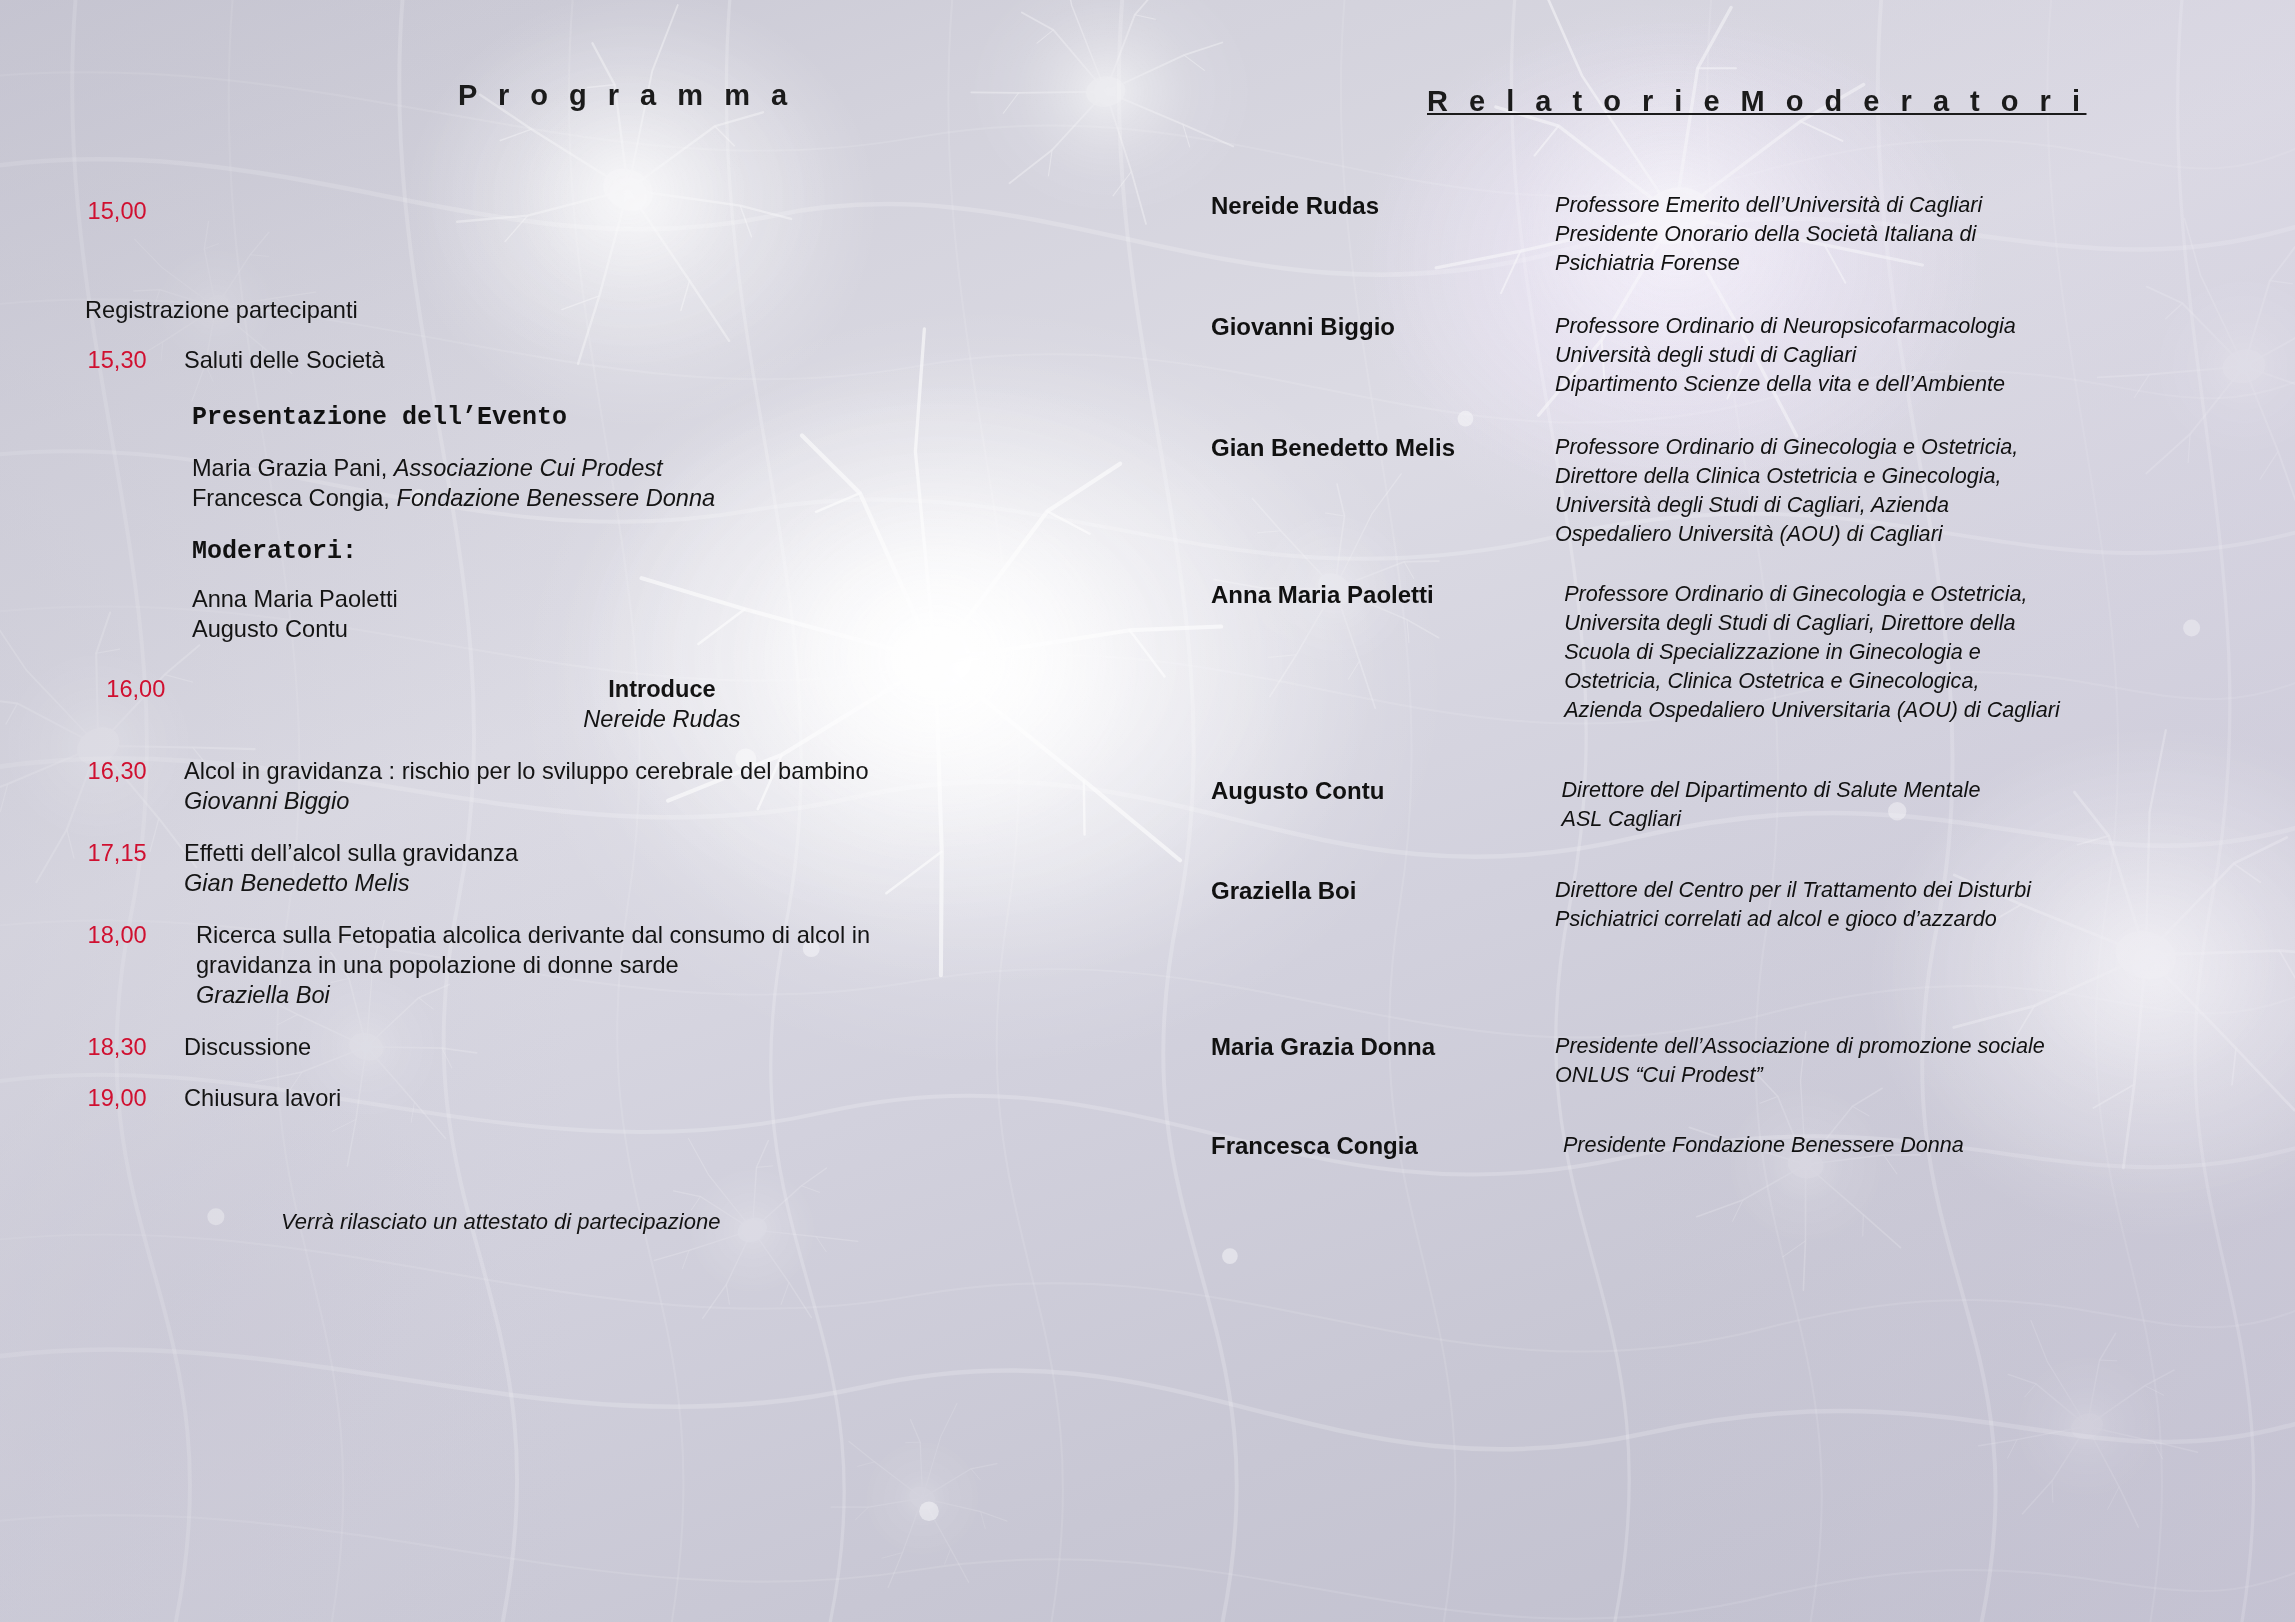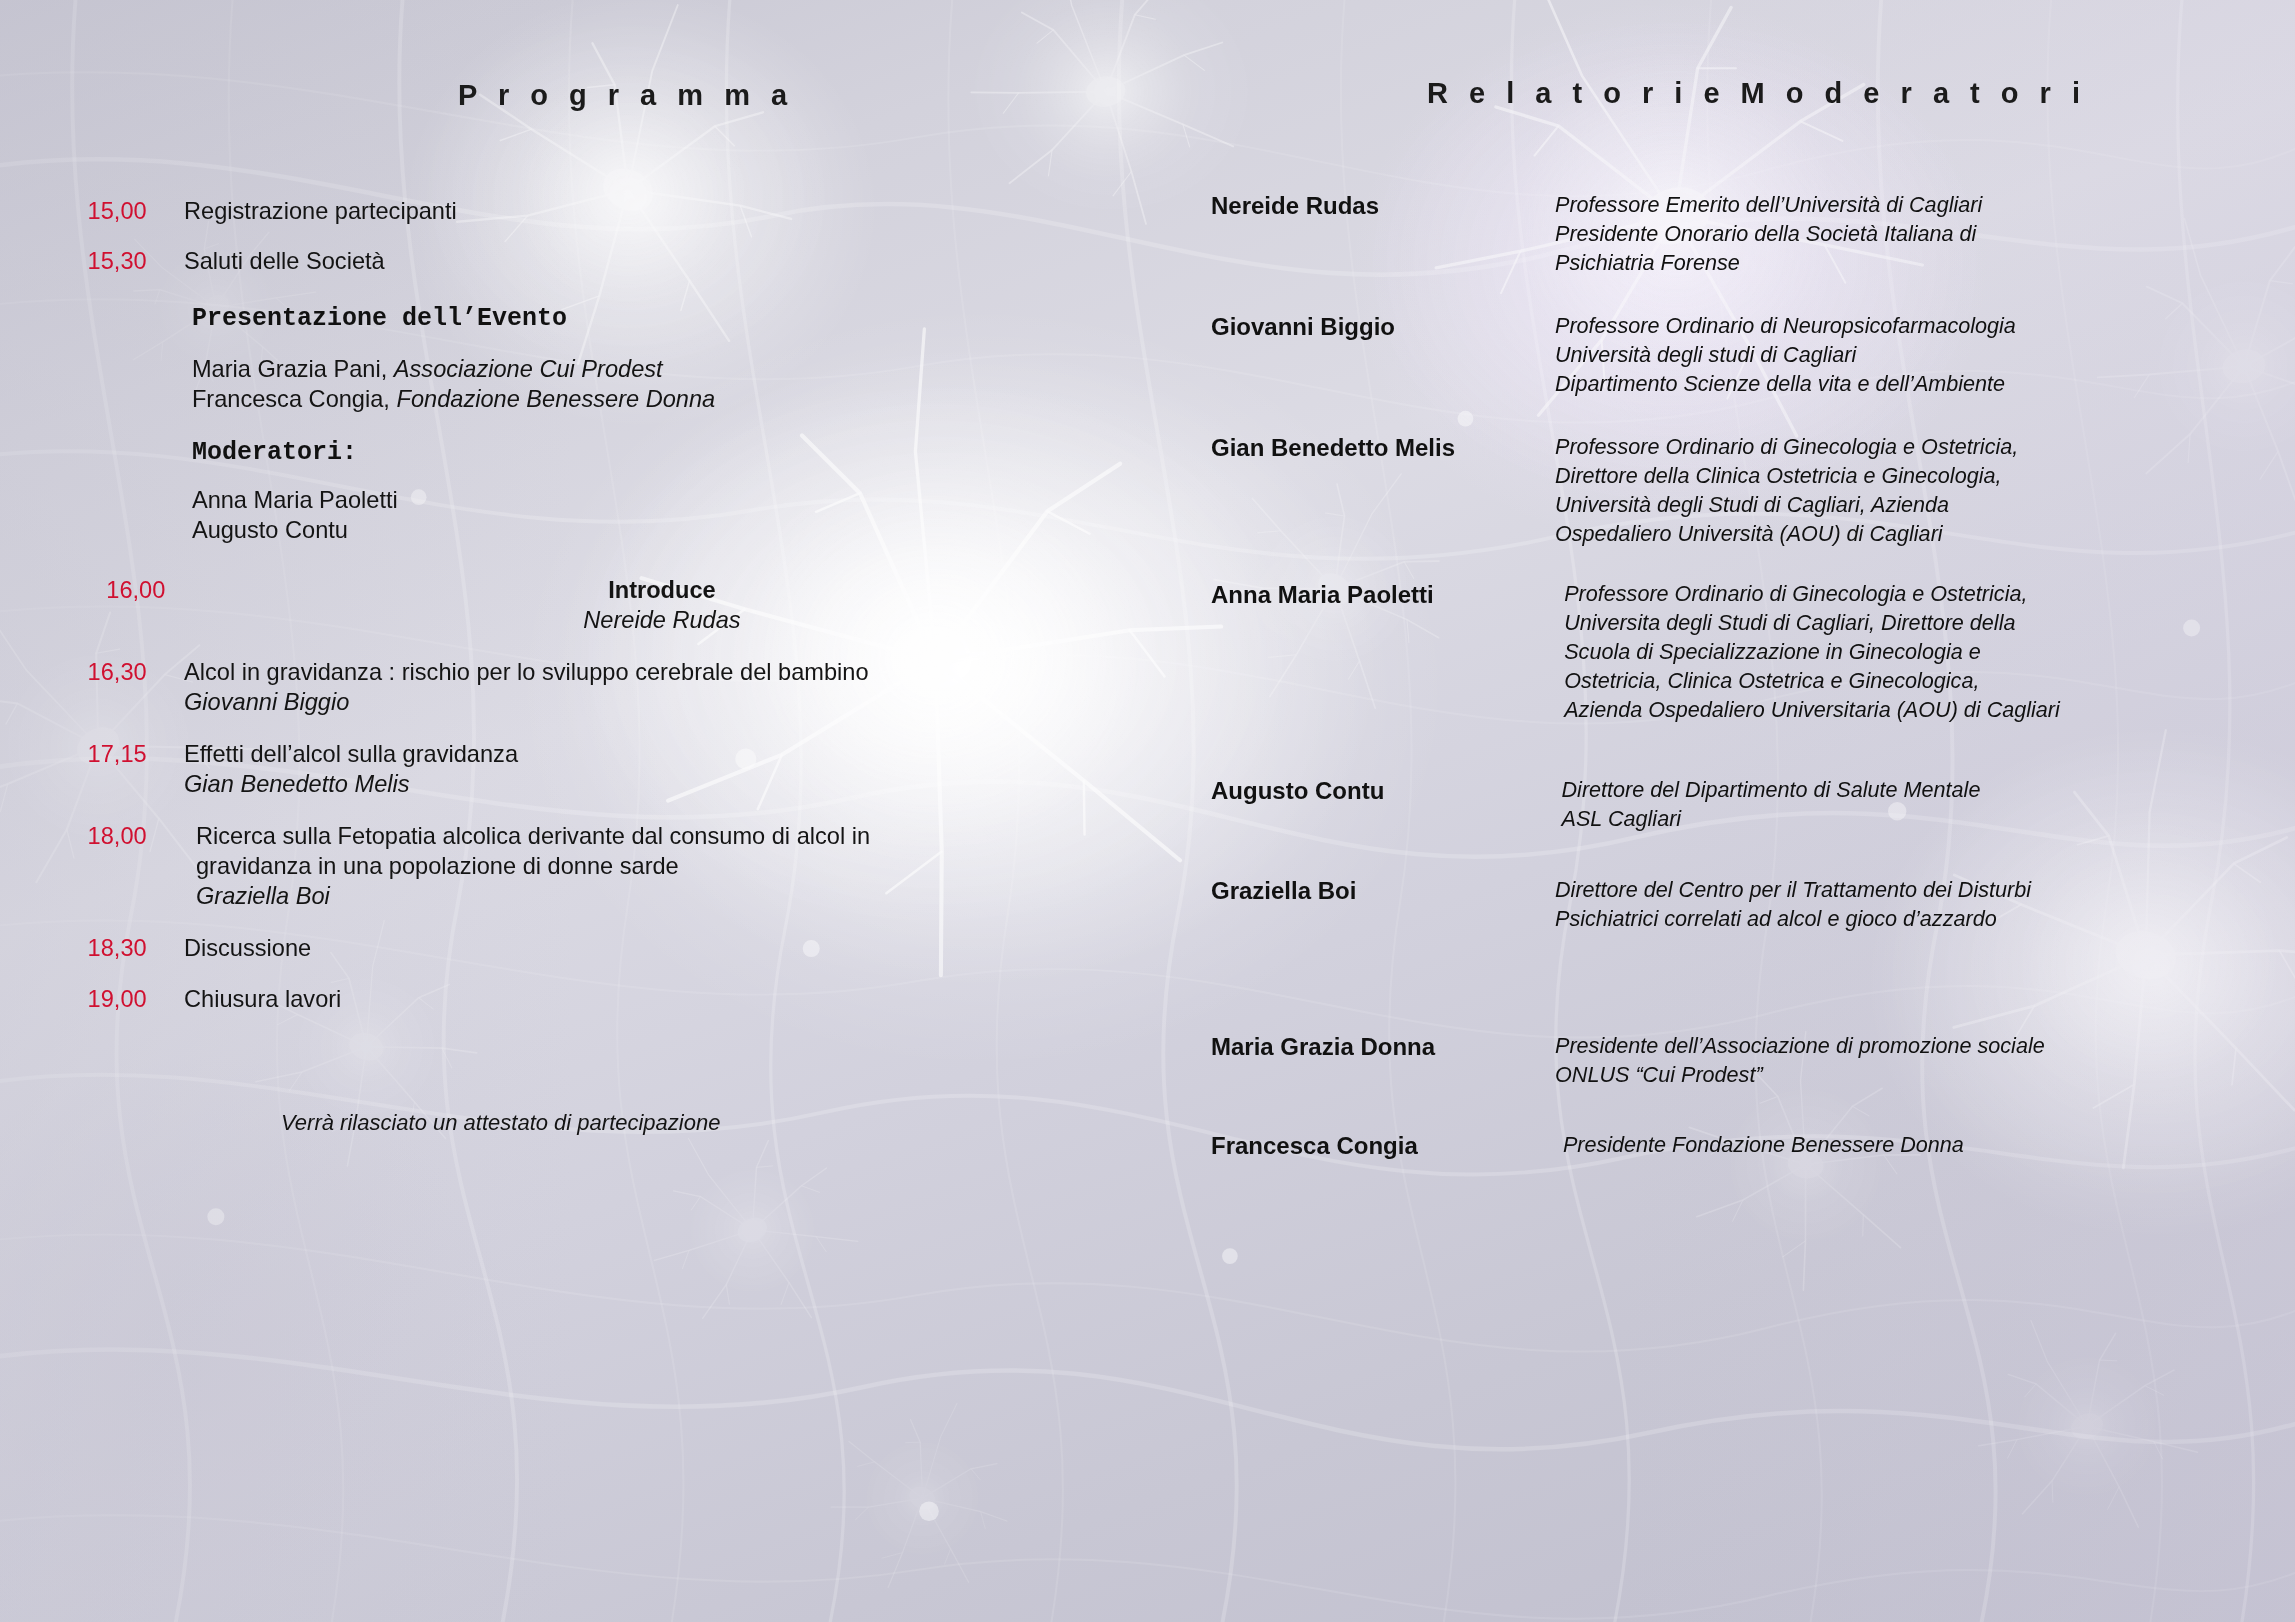--- a/index.html
+++ b/index.html
@@ -53,21 +53,21 @@
 
   .col-title {
     position: absolute;
     font-size: 29px;
     font-weight: bold;
     letter-spacing: 6.5px;
     color: #1b1b1b;
     white-space: nowrap;
   }
   #title-programma { left: 458px; top: 79px; }
-  #title-relatori  { left: 1427px; top: 77px; }
+  #title-relatori  { left: 1427px; top: 85px; text-decoration: underline; }
 
   
   #programme {
     position: absolute;
     left: 85px;
     top: 196px;
     width: 1047px;
   }
   .pg-row {
     position: relative;
@@ -274,21 +274,21 @@
 </svg>
 
 <div id="bgveil"></div>
 
 <div id="content">
   <div class="col-title" id="title-programma">P r o g r a m m a</div>
   <div class="col-title" id="title-relatori">R e l a t o r i   e   M o d e r a t o r i</div>
 
   <div id="programme">
 
-    <div class="pg-row" style="margin-bottom:19.6px;">
+    <div class="pg-row" style="margin-bottom:19.6px;flex-direction:column;">
       <div class="pg-time">15,00</div>
       <div class="pg-body">
           <span class="lead">Registrazione partecipanti</span>
         </div>
     </div>
 
     <div class="pg-row" style="margin-bottom:27.5px;">
       <div class="pg-time">15,30</div>
       <div class="pg-body">
           <span class="lead">Saluti delle Società</span>

